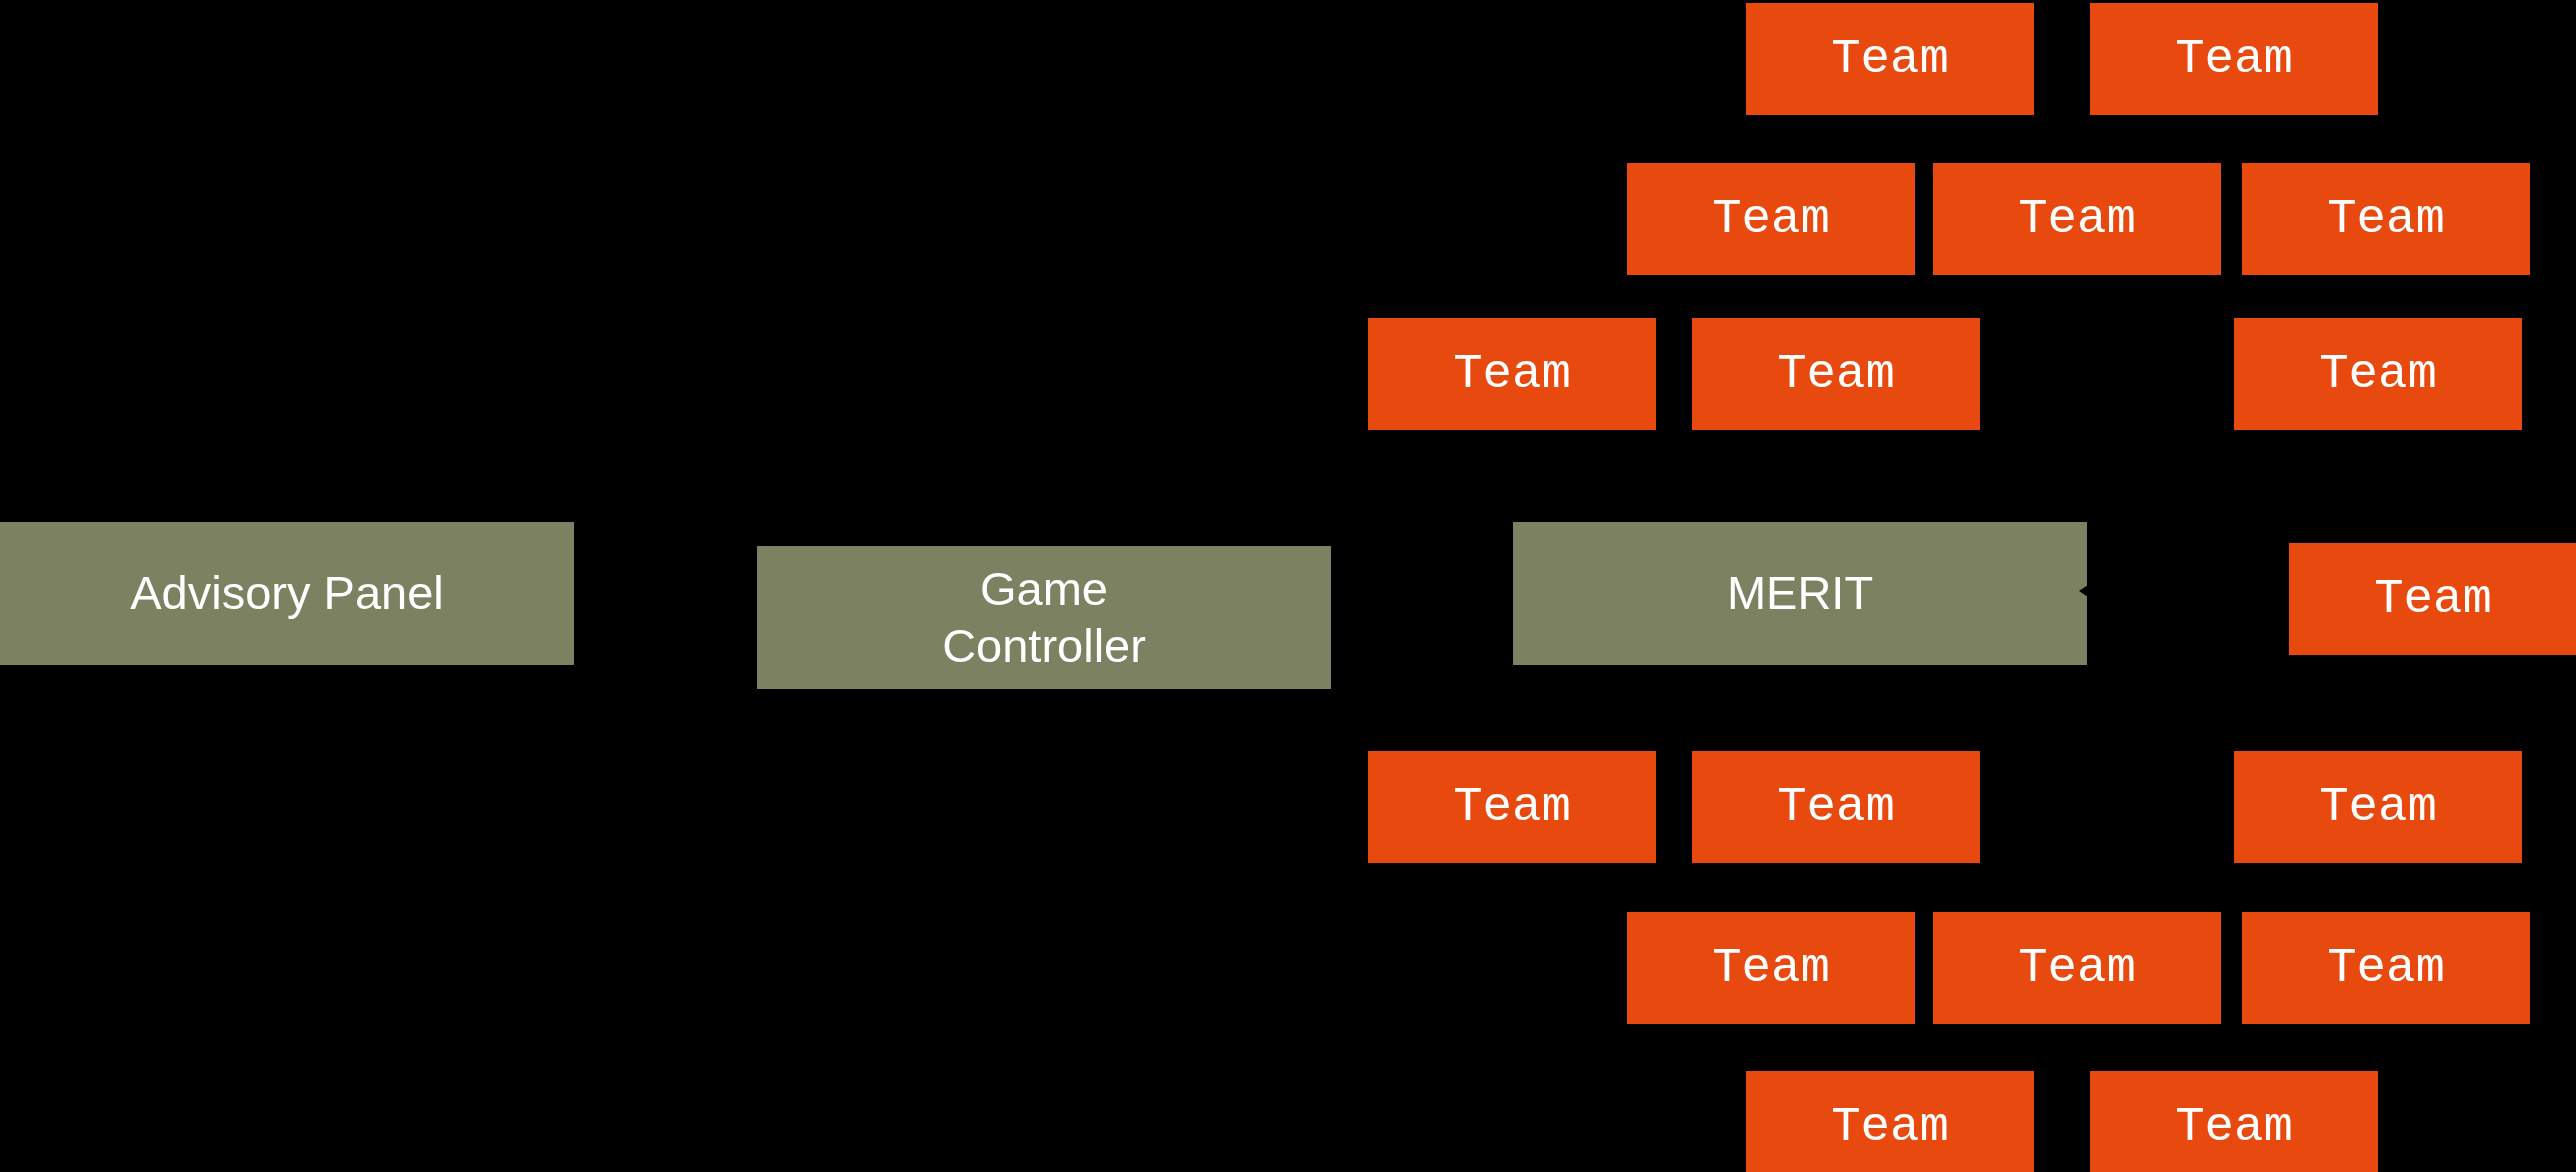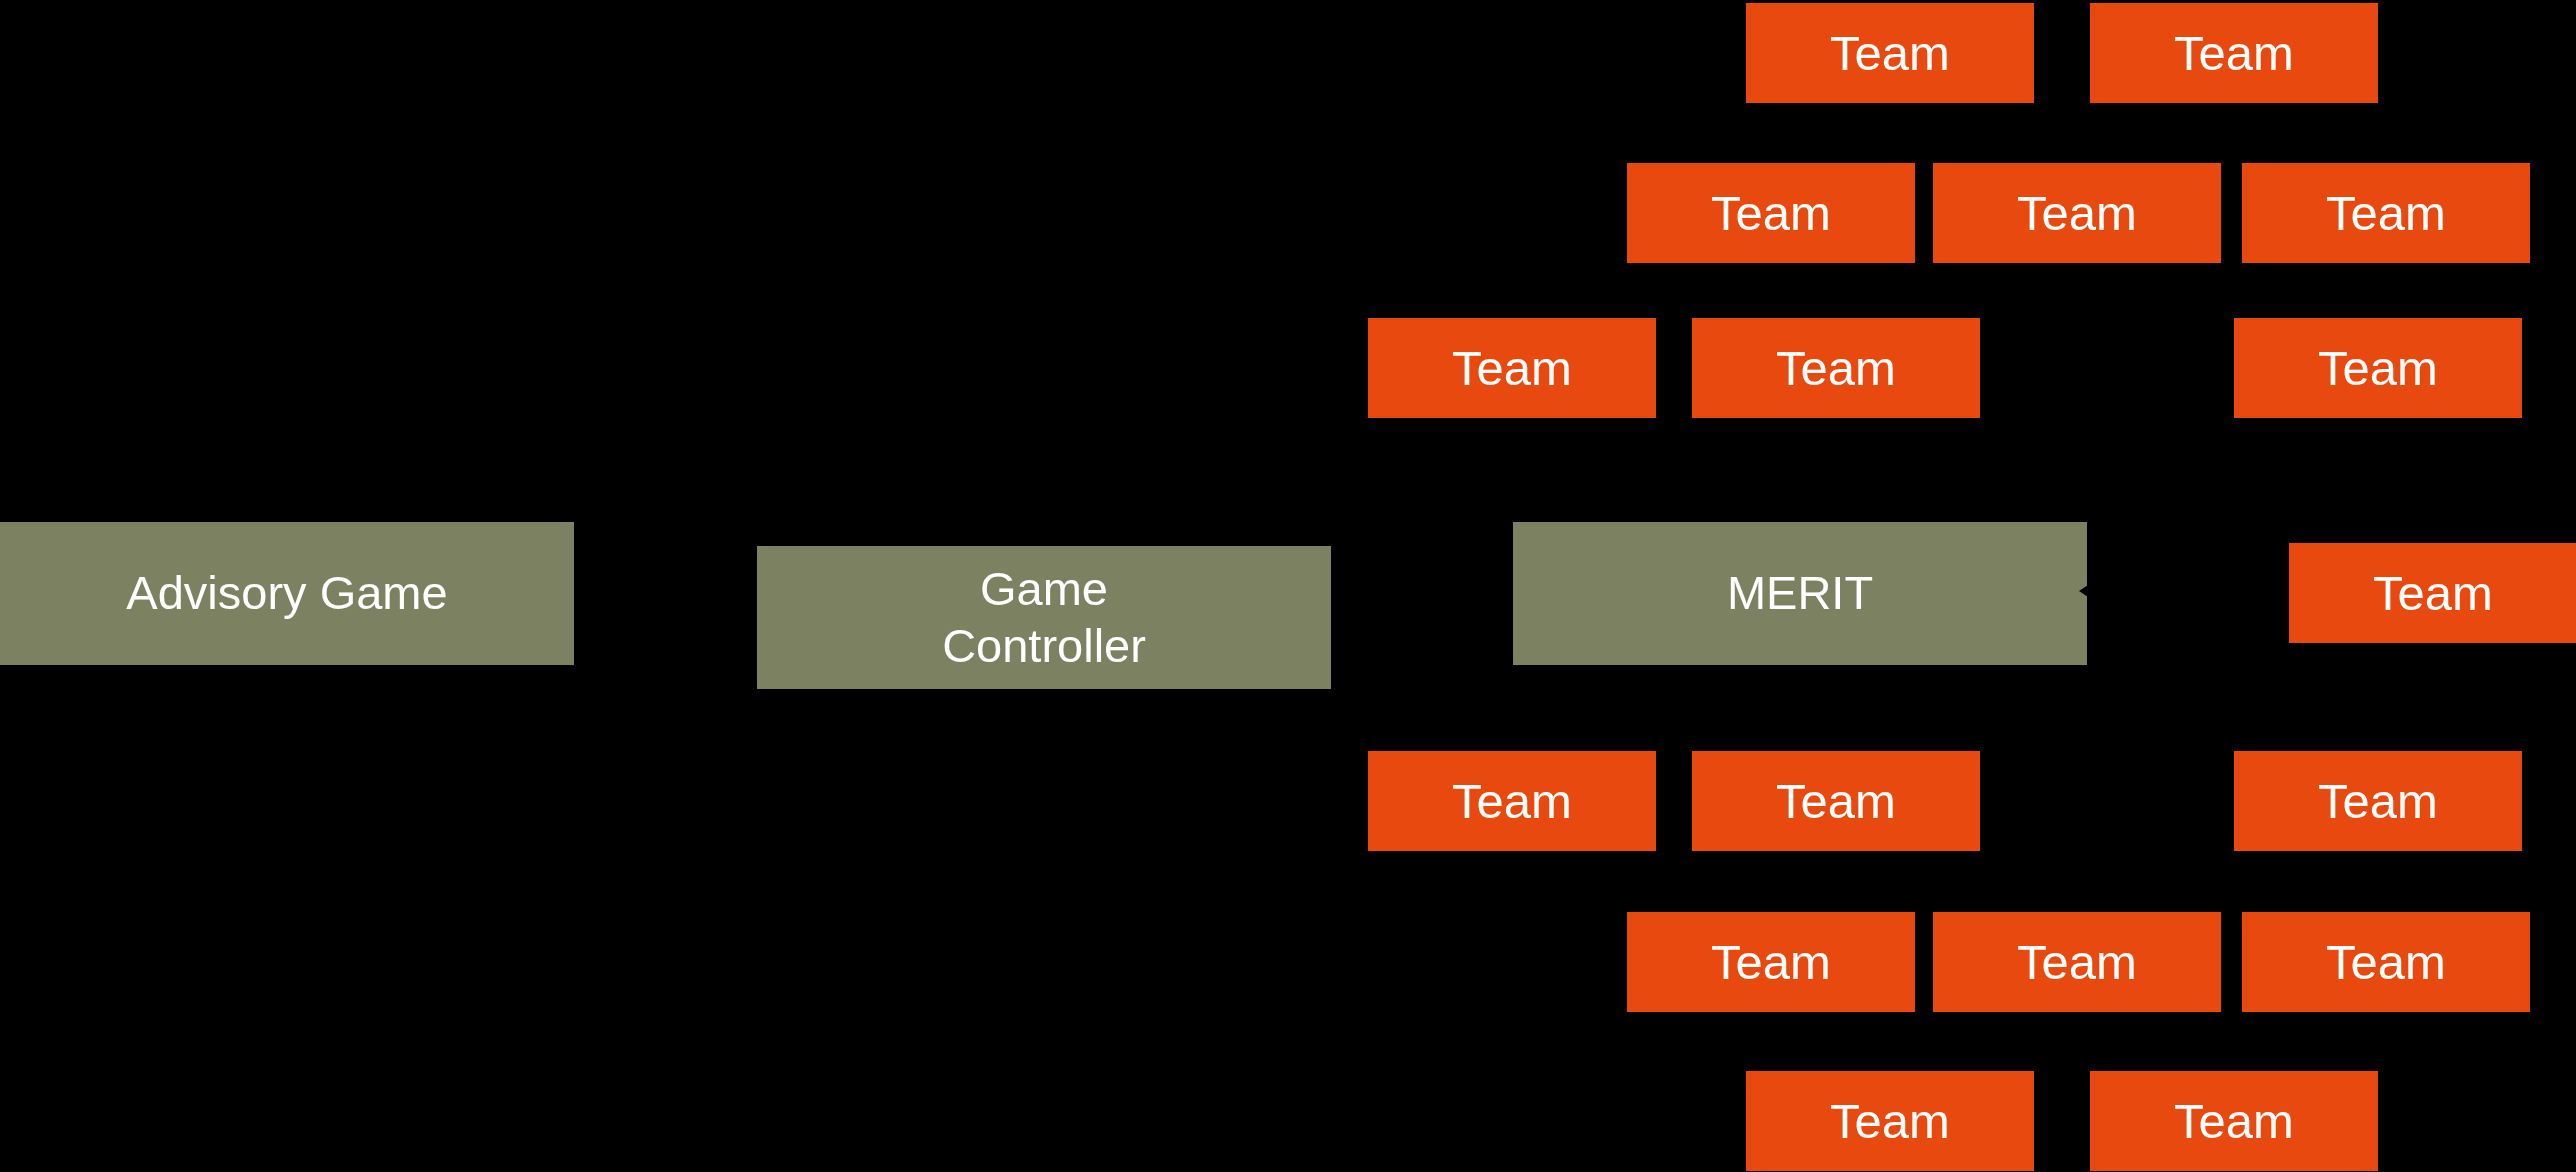--- a/index.html
+++ b/index.html
@@ -25,46 +25,47 @@
     flex-direction: column;
     align-items: center;
     justify-content: center;
     text-align: center;
     font-size: 47px;
     line-height: 1.2;
   }
   .team-box {
     position: absolute;
     width: 288px;
-    height: 100px;
+    height: 112px;
     background: #E8490E;
     color: #FFFFFF;
     display: flex;
     align-items: center;
     justify-content: center;
     font-size: 49px;
+    font-family: Liberation Mono, monospace;
   }
   .arrowhead {
     position: absolute;
     left: 2079px;
     top: 585px;
     width: 0;
     height: 0;
     border-top: 6.9px solid transparent;
     border-bottom: 6.9px solid transparent;
     border-right: 9.4px solid #000000;
   }
 </style>
 </head>
 <body>
 
 <div class="canvas">
 
   <div class="hub-box" style="left:0px; top:522px;">
-    <span>Advisory Game</span>
+    <span>Advisory Panel</span>
   </div>
 
   <div class="hub-box" style="left:757px; top:546px;">
     <span>Game</span>
     <span>Controller</span>
   </div>
 
   <div class="hub-box" style="left:1513px; top:522px;gap:42px;">
     <span>MERIT</span>
   </div>

